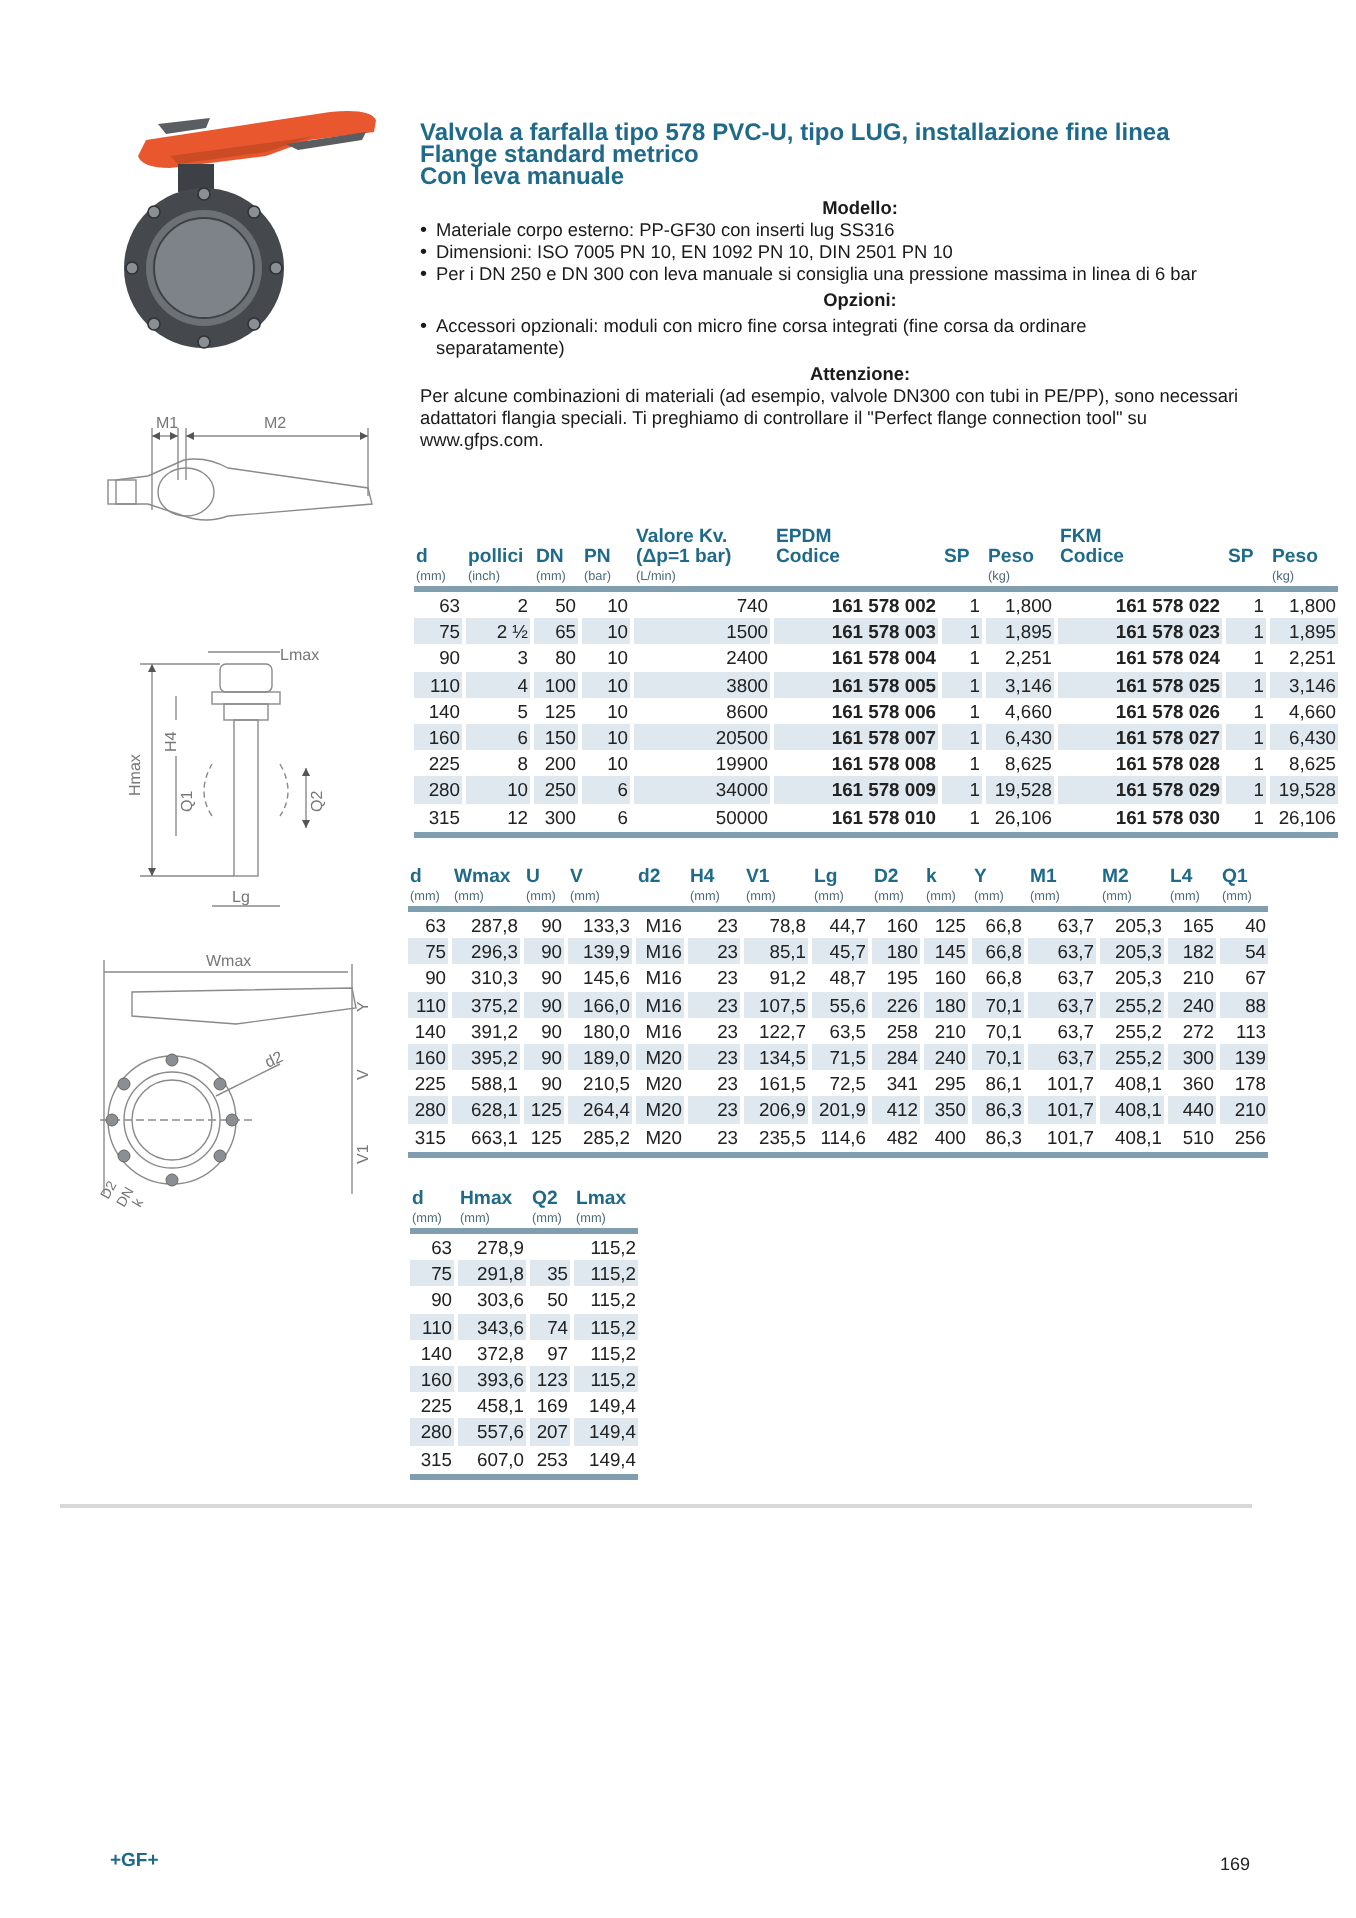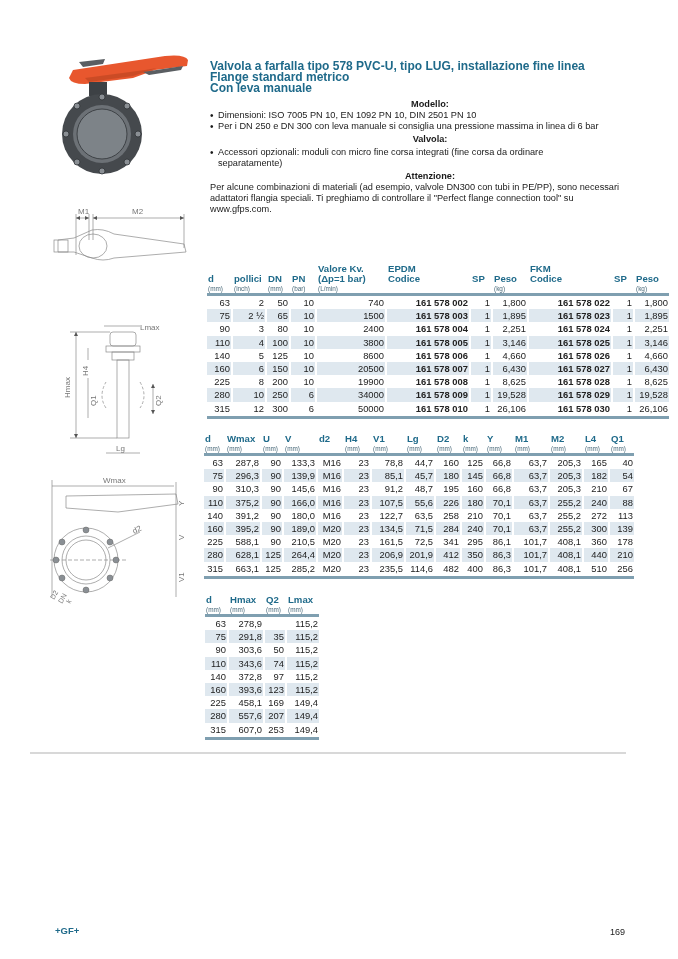--- a/index.html
+++ b/index.html
@@ -158,25 +158,26 @@
 
 <div class="abs title-block">
   <div>Valvola a farfalla tipo 578 PVC-U, tipo LUG,  installazione fine linea</div>
   <div>Flange standard metrico</div>
   <div>Con leva manuale</div>
 </div>
 
 <div class="abs desc">
   <div class="h">Modello:</div>
   <ul>
+    <li>Materiale corpo esterno: PP-GF30 con inserti lug SS316</li>
     <li>Dimensioni: ISO 7005 PN 10, EN 1092 PN 10, DIN 2501 PN 10</li>
     <li>Per i DN 250 e DN 300 con leva manuale si consiglia una pressione massima in linea di 6 bar</li>
   </ul>
   <div class="gap"></div>
-  <div class="h">Valvola:</div>
+  <div class="h">Opzioni:</div>
   <div class="gap"></div>
   <ul style="width:395px">
     <li class="wrap">Accessori opzionali: moduli con micro fine corsa integrati (fine corsa da ordinare separatamente)</li>
   </ul>
   <div class="gap"></div>
   <div class="h">Attenzione:</div>
   <p style="width:420px">Per alcune combinazioni di materiali (ad esempio, valvole DN300 con tubi in PE/PP), sono necessari adattatori flangia speciali. Ti preghiamo di controllare il "Perfect flange connection tool" su www.gfps.com.</p>
 </div>
 
 <table class="t abs" id="tbl1">

